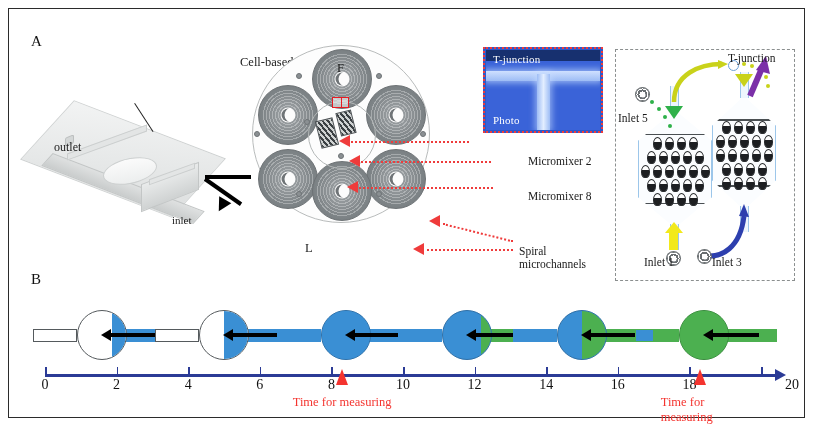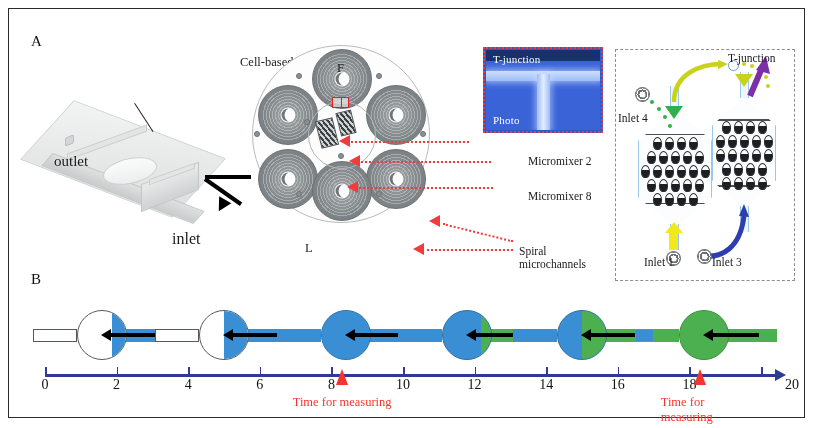--- a/index.html
+++ b/index.html
@@ -149,22 +149,22 @@
     <div class="chipface slabSide"></div>
     <div class="chipface slabFront"></div>
     <div class="chipface microch"></div>
     <div class="chipface microch2"></div>
     <div class="chipface portO"></div>
     <div class="chipface obsCham"></div>
   </div>
 
   <div class="leader" style="left:126px;top:94px;width:34px;transform:rotate(57deg);"></div>
 
-  <div class="lbl" style="left:45px;top:144px;font-size:15px;text-align:right;">outlet</div>
-  <div class="lbl" style="left:163px;top:221px;font-size:16px;text-align:right;">inlet</div>
+  <div class="lbl" style="left:45px;top:132px;font-size:12px;text-align:right;">outlet</div>
+  <div class="lbl" style="left:163px;top:205px;font-size:11px;text-align:right;">inlet</div>
 
   <div class="abs" style="left:196px;top:166px;width:46px;height:4px;background:#000;
               transform:rotate(0deg);"></div>
   <div class="abs" style="left:196px;top:168px;width:44px;height:4px;background:#000;
               transform:rotate(35deg);transform-origin:0 50%;"></div>
   <div class="abs" style="left:206px;top:190px;width:0;height:0;border-left:7px solid transparent;
               border-right:7px solid transparent;border-top:13px solid #000;
               transform:rotate(30deg);"></div>
 
   <div class="lbl" style="left:231px;top:46px;font-size:12.5px;">Cell-based LOC</div>
@@ -359,21 +359,21 @@
       <path d="M8,56 C18,56 38,50 42,16" stroke="#2d3fae" stroke-width="5" fill="none"></path>
       <path d="M37,16 L42,4 L47,17 Z" fill="#2d3fae"></path>
     </svg>
     <div class="gear" style="left:82px;top:200px;"></div>
 
     <svg class="abs" style="left:128px;top:6px;width:34px;height:42px;overflow:visible;">
       <path d="M6,40 L18,12" stroke="#7b2fa8" stroke-width="6" fill="none"></path>
       <path d="M12,14 L22,0 L26,18 Z" fill="#7b2fa8"></path>
     </svg>
 
-    <div class="lbl" style="left:2px;top:62px;font-size:11.5px;">Inlet 4</div>
+    <div class="lbl" style="left:2px;top:62px;font-size:11.5px;">Inlet 5</div>
     <div class="lbl" style="left:28px;top:206px;font-size:11.5px;">Inlet 1</div>
     <div class="lbl" style="left:96px;top:206px;font-size:11.5px;">Inlet 3</div>
     <div class="lbl" style="left:112px;top:2px;font-size:11.5px;">T-junction</div>
   </div>
 
   <div class="lbl panelL" style="left:22px;top:262px;">B</div>
 
   <div id="panelB">
     <div class="axis" id="axisLine" style="left: 8px; width: 730px; background: rgb(43, 59, 150);"></div>
     <div class="axisHead" id="axisHead" style="left: 738px; border-left-color: rgb(43, 59, 150);"></div>

